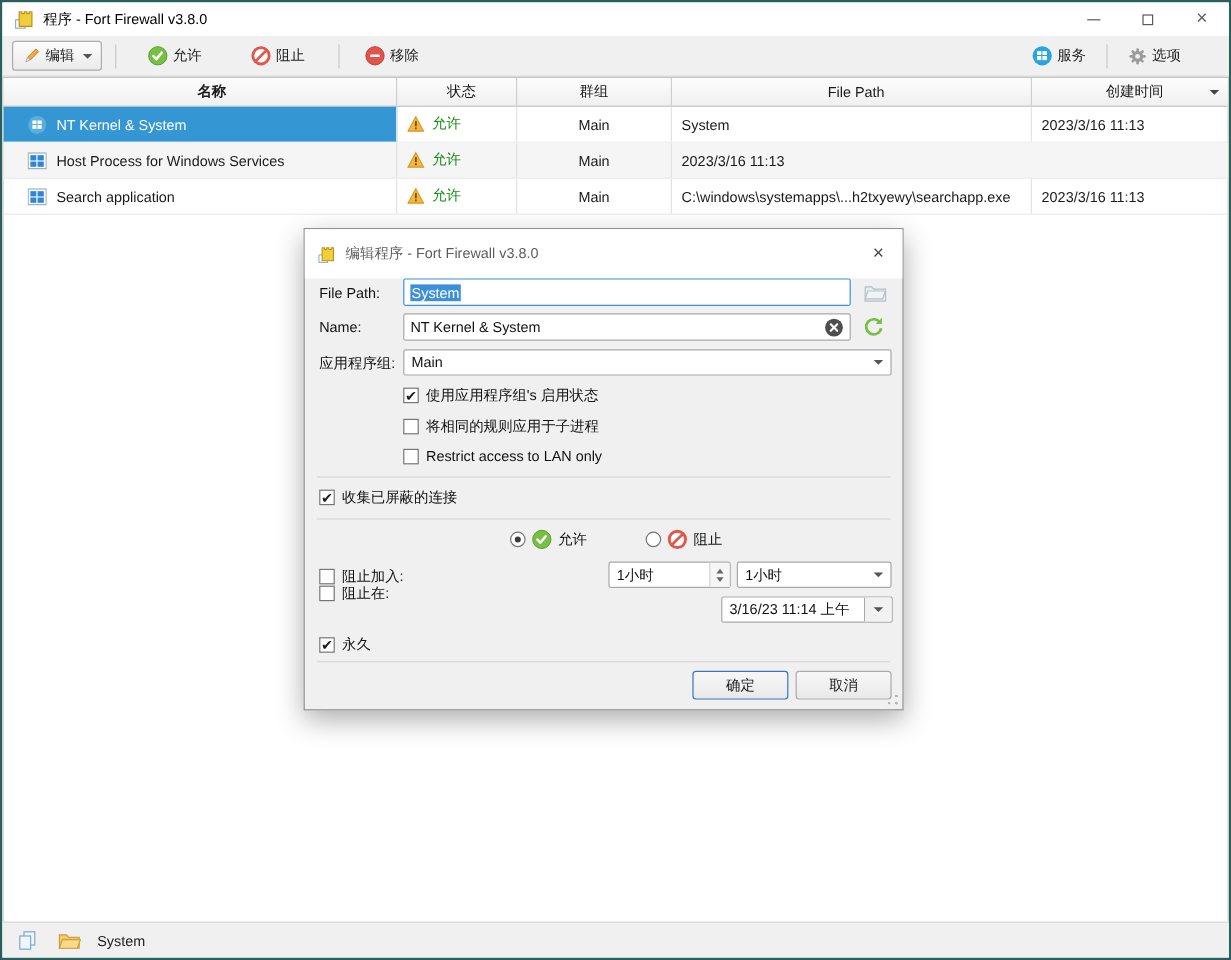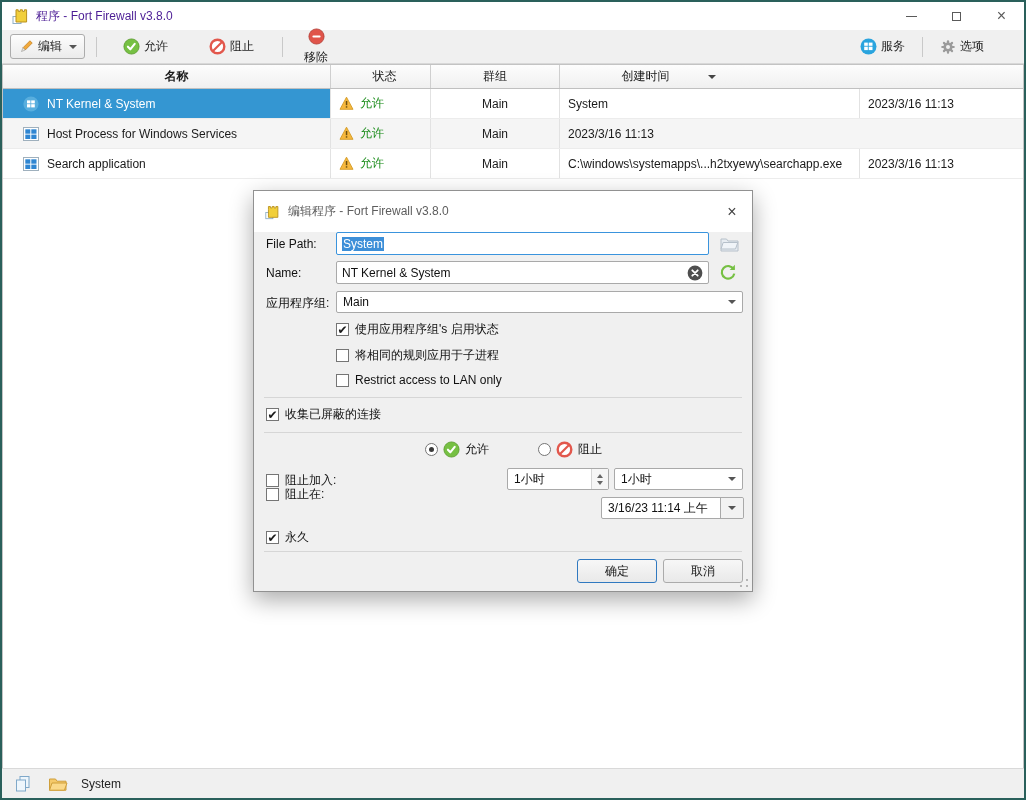--- a/index.html
+++ b/index.html
@@ -3,21 +3,21 @@
 <meta charset="utf-8">
 <style>
   html,body{margin:0;padding:0;background:#888;}
   *{box-sizing:border-box;font-family:"Liberation Sans",sans-serif;}
   .window{position:relative;width:1026px;height:800px;background:#fff;
     box-shadow:inset 0 0 0 2px #2a605b;overflow:hidden;}
   
   .titlebar{position:absolute;left:2px;top:2px;right:2px;height:28px;background:#fff;
     display:flex;align-items:center;}
   .app-icon{margin-left:9px;width:18px;height:18px;flex:0 0 auto;}
-  .title-text{margin-left:7px;font-size:12px;color:#4c1d95;}
+  .title-text{margin-left:7px;font-size:12px;color:#000000;}
   .win-controls{margin-left:auto;display:flex;height:100%;}
   .win-btn{width:45px;height:100%;display:flex;align-items:center;justify-content:center;
     color:#5a5a5a;font-size:13px;}
   .max-box{width:9px;height:9px;border:1px solid #5a5a5a;}
   .min-dash{width:11px;height:1px;background:#5a5a5a;}
   
   .toolbar{position:absolute;left:2px;top:30px;right:2px;height:34px;background:#f0f0f0;
     border-bottom:1px solid #d8d8d8;display:flex;align-items:center;font-size:12px;color:#222;}
   .tb-btn{display:flex;align-items:center;gap:4px;padding:3px 6px;border-radius:3px;}
   .edit-btn{margin-left:8px;border:1px solid #acacac;background:linear-gradient(#fdfdfd,#ebebeb);
@@ -149,21 +149,21 @@
       <span>允许</span>
     </div>
     <div class="tb-btn" style="margin-left:29px;">
       <svg class="icon17" viewBox="0 0 17 17">
         <circle cx="8.5" cy="8.5" r="6.8" fill="#ffffff" stroke="#e2574c" stroke-width="2.4"></circle>
         <line x1="4" y1="13" x2="13" y2="4" stroke="#e2574c" stroke-width="2.2"></line>
       </svg>
       <span>阻止</span>
     </div>
     <span class="tb-sep" style="margin-left:22px;"></span>
-    <div class="tb-btn" style="margin-left:4px;flex-direction:column;">
+    <div class="tb-btn" style="margin-left:4px;">
       <svg class="icon17" viewBox="0 0 17 17">
         <circle cx="8.5" cy="8.5" r="7.6" fill="#e0544a" stroke="#b13c34" stroke-width="0.8"></circle>
         <rect x="4.4" y="7.4" width="8.2" height="2.2" rx="1" fill="#ffffff"></rect>
       </svg>
       <span>移除</span>
     </div>
     <div class="tb-right">
       <div class="tb-btn">
         <svg class="icon17" viewBox="0 0 17 17">
           <circle cx="8.5" cy="8.5" r="8" fill="#2aa4de"></circle>
@@ -195,20 +195,23 @@
     <div class="thead">
       <div class="th th-name c1">
           <span>名称</span>
         </div>
       <div class="th c2">
           <span>状态</span>
         </div>
       <div class="th c3">
           <span>群组</span>
         </div>
+      <div class="th c4">
+          <span>File Path</span>
+        </div>
       <div class="th c5">
         <span>创建时间</span>
         <span class="sort-arrow"></span>
       </div>
     </div>
 
     <div class="trow">
       <div class="td c1 sel">
         <svg class="icon16" viewBox="0 0 16 16">
           <circle cx="8" cy="8" r="7.6" fill="#58aede"></circle>

